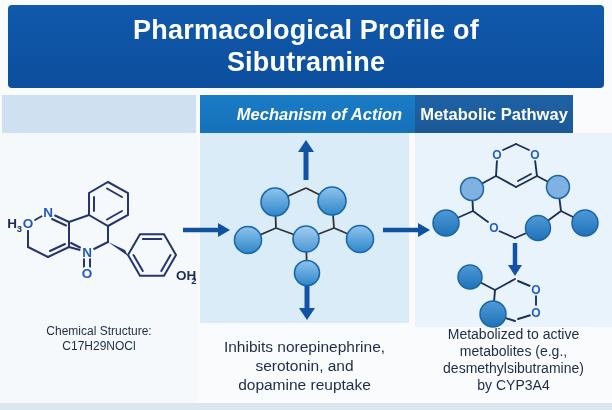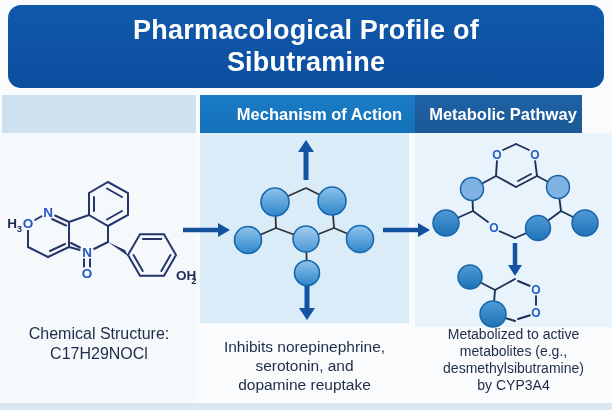--- a/index.html
+++ b/index.html
@@ -4,54 +4,54 @@
 <style>
   html,body { margin:0; padding:0; }
   body {
     width:612px; height:410px; position:relative; overflow:hidden;
     background:#f9fbfd;
     font-family:"Liberation Sans", sans-serif;
   }
   .main-header {
     position:absolute; left:8px; top:5px; width:596px; height:83px;
     background:linear-gradient(180deg,#1159ab 0%,#0c4e9e 100%);
-    border-radius:13px;
+    border-radius:4px;
     display:flex; align-items:center; justify-content:center;
     color:#ffffff; font-weight:bold; font-size:27px; line-height:1.16;
     text-align:center; white-space:pre-line; letter-spacing:0.2px;
   }
   .subbar {
     position:absolute; top:95px; height:38px;
     display:flex; align-items:center; justify-content:center;
     color:#ffffff; font-weight:bold; font-size:16.5px;
   }
   .subbar.left  { left:2px;   width:194px; background:#cfe1f0; }
-  .subbar.mid   { left:200px; width:239px; background:linear-gradient(180deg,#1a7cc6,#1571b8); }
-  .subbar.right { left:415px; width:158px; background:linear-gradient(180deg,#1e62a6,#1b5995);padding-left:9px; }
+  .subbar.mid   { left:200px; width:239px; background:linear-gradient(180deg,#1a7cc6,#1571b8);font-style:italic; }
+  .subbar.right { left:415px; width:158px; background:linear-gradient(180deg,#1e62a6,#1b5995); }
   .panel-mid-bg {
     position:absolute; left:200px; top:133px; width:209px; height:190px;
     background:#dbecf9;
   }
   .panel-right-bg {
     position:absolute; left:415px; top:133px; width:197px; height:194px;
     background:#e9f3fc;
   }
   .panel-left-bg {
     position:absolute; left:0px; top:133px; width:197px; height:270px;
     background:#f5f9fc;
   }
   .bottom-strip {
     position:absolute; left:0; top:403px; width:612px; height:7px;
     background:#dbe6ef;
   }
   .caption {
     position:absolute; text-align:center; color:#1e2c48;
     white-space:pre-line; line-height:1.22;
   }
-  #caption-left  { left:2px;   top:324px; width:194px; font-size:16px; }
+  #caption-left  { left:2px;   top:324px; width:194px; font-size:12px; }
   #caption-mid   { left:200px; top:330px; width:209px; font-size:15.5px;margin-top:8px; }
   #caption-right { left:415px; top:326px; width:197px; font-size:14px; }
   .fig { position:absolute; }
   #fig-structure { left:2px;   top:140px; }
   #fig-mechanism { left:200px; top:133px; }
   #fig-metabolic { left:415px; top:133px; }
   #arrow-1 { left:181px; top:222px; }
   #arrow-2 { left:381px; top:222px; }
 </style>
 </head>

